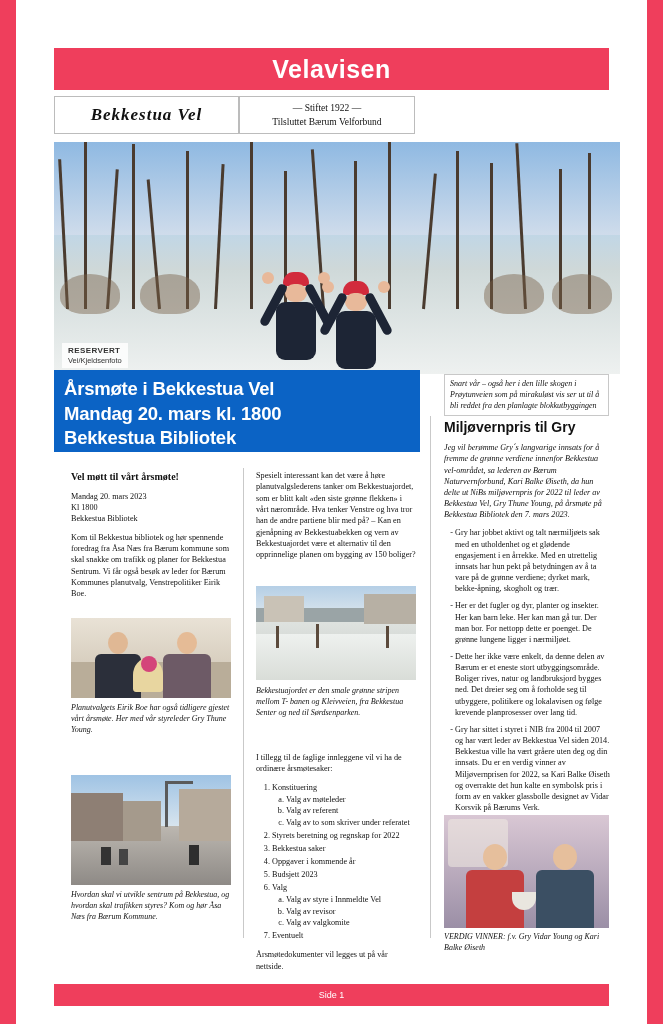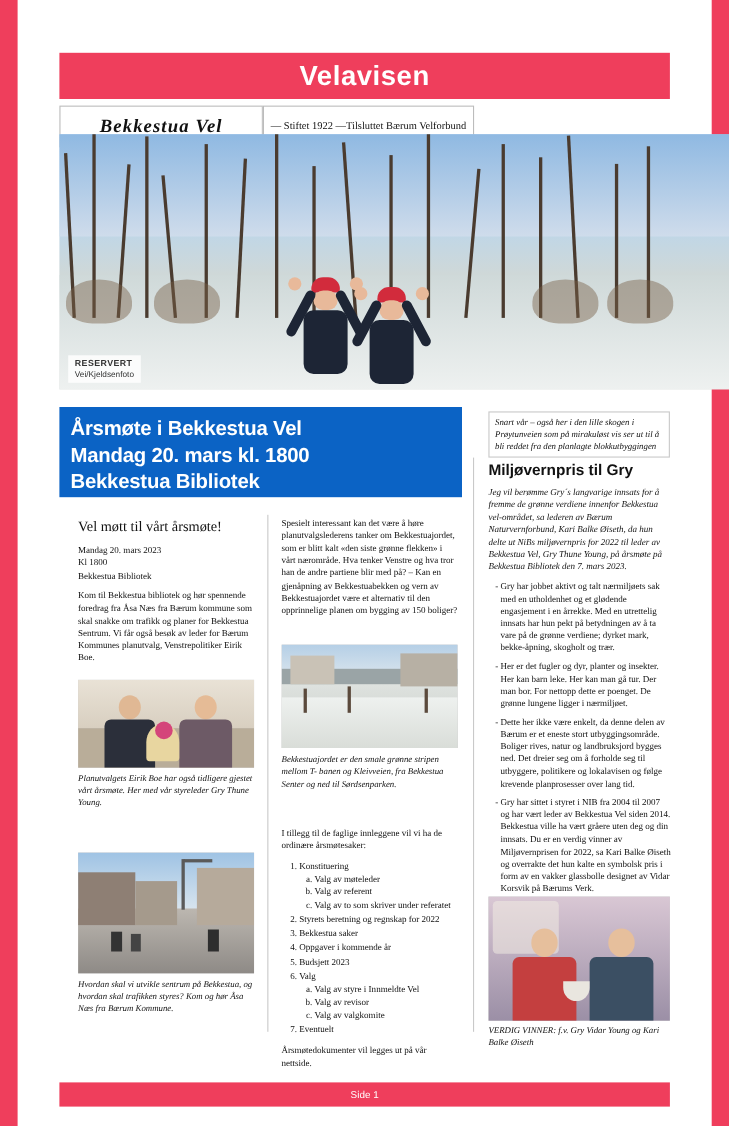--- a/index.html
+++ b/index.html
@@ -91,38 +91,37 @@
   }
   .logo-text {
     font-family: "Liberation Serif", serif;
     font-style: italic;
     font-weight: bold;
     font-size: 17px;
     letter-spacing: 1px;
     color: #111;
   }
   .info-cell.stiftet {
-    width: 192px;
-    flex-direction: row;
+    width: 176px;
+    flex-direction: column;
     font-family: "Liberation Serif", serif;
     font-size: 9.5px;
     line-height: 1.5;
     color: #111;
   }
 
   
   .hero {
     position: absolute;
     left: 38px;
-    top: 122px;
+    top: 142px;
     width: 566px;
     height: 232px;
     overflow: hidden;
     background: linear-gradient(to bottom, #9fc4e8 0%, #bcd6ea 35%, #cfd8d8 55%, #e8eaea 75%, #dfe3e2 100%);
-    padding-left: 44px;
   }
   .hero .sky {
     position: absolute;
     left: 0; top: 0; width: 100%; height: 40%;
     background: linear-gradient(to bottom, #8fb9e2, #cfdceb);
   }
   .hero .snow {
     position: absolute;
     left: 0; bottom: 0; width: 100%; height: 45%;
     background: linear-gradient(to bottom, #cfd9d9, #eef1f0);
@@ -251,22 +250,22 @@
     line-height: 1.38;
     text-align: left;
   }
   .col p { margin: 0 0 7px 0; }
 
   .col1 { left: 55px; top: 470px; width: 160px; }
   .col2 { left: 240px; top: 470px; width: 160px; }
   .col3 { left: 428px; top: 418px; width: 166px; }
 
   .lead {
-    font-weight: normal;
-    font-size: 13px;
+    font-weight: bold;
+    font-size: 10px;
   }
 
   .col3 h2 {
     margin: 0 0 5px 0;
     font-family: "Liberation Sans", sans-serif;
     font-size: 14px;
     font-weight: bold;
   }
   .col3 .ingress {
     font-style: italic;

